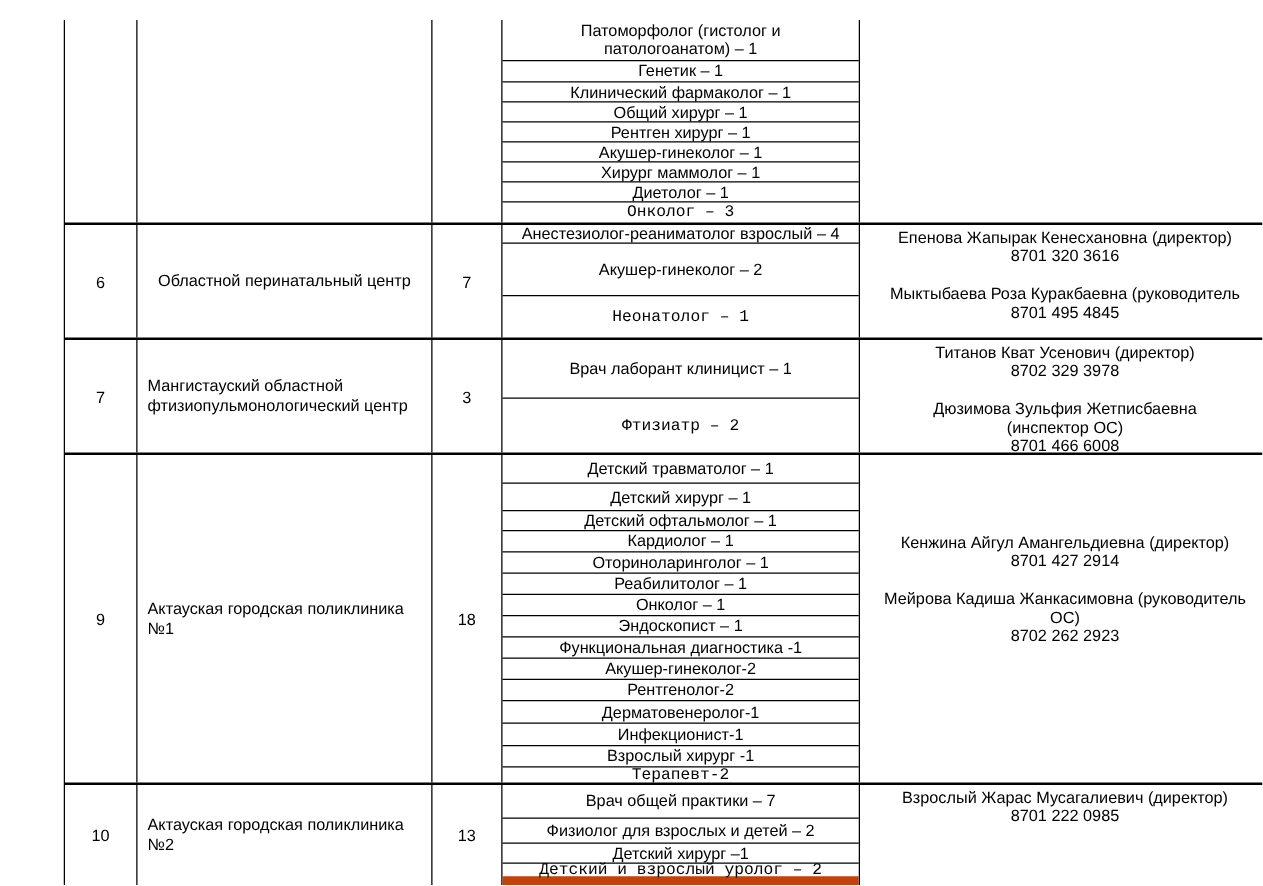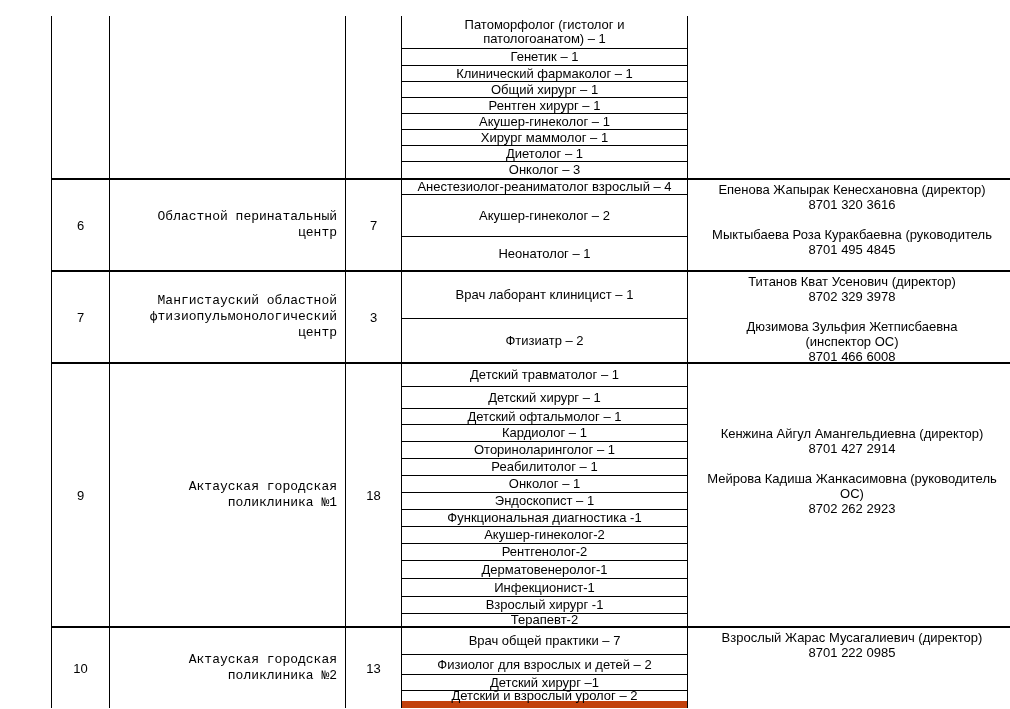--- a/index.html
+++ b/index.html
@@ -6,27 +6,27 @@
   .page{position:relative;width:1010px;height:709px;background:#ffffff;overflow:hidden;
         font-family:"Liberation Sans",sans-serif;font-size:13px;color:#000;}
   .tbl{position:absolute;left:51px;top:16px;width:966px;box-sizing:border-box;
        border-left:1px solid #000;border-right:1px solid #000;}
   .grp{display:flex;box-sizing:border-box;border-bottom:2px solid #000;}
   .grp.no-bb{border-bottom:none;}
   .c{box-sizing:border-box;border-right:1px solid #000;}
   .c.last{border-right:none;}
   .num{width:58px;display:flex;align-items:center;justify-content:center;}
   .name{width:236px;display:flex;align-items:center;justify-content:center;
-        text-align:right;padding:12px 8px;line-height:16px;font-family:Liberation Mono, monospace;}
+        text-align:left;padding:12px 8px;line-height:16px;}
   .cnt{width:56px;display:flex;align-items:center;justify-content:center;}
   .spec{width:286px;display:flex;flex-direction:column;}
   .si{box-sizing:border-box;flex:0 0 auto;border-bottom:1px solid #000;
       display:flex;align-items:center;justify-content:center;
       text-align:center;line-height:14px;padding:0 4px;}
-  .si:last-child{border-bottom:none;}
+  .si:last-child{border-bottom:none;font-family:Liberation Mono, monospace;}
   .cont{flex:1;text-align:center;padding:2px 4px 0 4px;line-height:15px;}
   .cl{min-height:15px;}
 </style>
 </head>
 <body>
 
 <div class="page">
   <div class="tbl">
 
     <div class="grp" style="height:164px">

